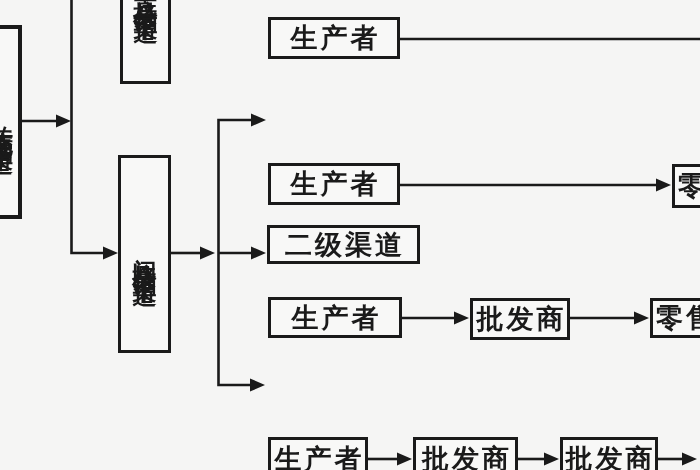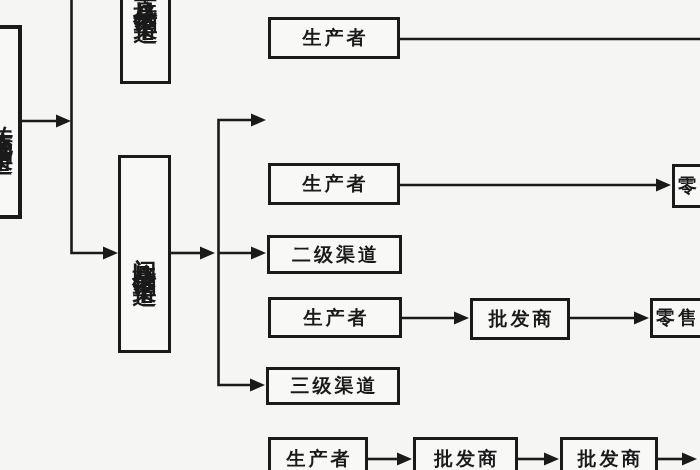--- a/index.html
+++ b/index.html
@@ -22,21 +22,21 @@
   .wires polygon{fill:var(--line);stroke:none;}
   .node{
     position:absolute;z-index:2;
     box-sizing:border-box;
     border:3px solid var(--line);
     background:var(--fill);
     display:flex;align-items:center;justify-content:center;
     color:var(--text);
     font-weight:bold;
   }
-  .hnode{font-size:19px;letter-spacing:3px;white-space:nowrap;overflow:hidden;font-family:Liberation Serif, serif;}
+  .hnode{font-size:27px;letter-spacing:3px;white-space:nowrap;overflow:hidden;font-family:Liberation Serif, serif;}
   .hnode .lbl{text-indent:3px;}
   .vnode{font-size:24px;}
   .vnode .lbl{
     writing-mode:vertical-rl;
     text-orientation:upright;
     letter-spacing:5px;
     line-height:1;
     white-space:nowrap;
   }
   .thick{border-width:4px;}
@@ -98,36 +98,33 @@
     <span class="lbl">生产者</span>
   </div>
 
   <div class="node hnode" style="left:268px;top:163px;width:132px;height:42px;">
     <span class="lbl">生产者</span>
   </div>
   <div class="node hnode" style="left:672px;top:164px;width:80px;height:44px;justify-content:flex-start;">
     <span class="lbl">零售商</span>
   </div>
 
-  <div class="node hnode" style="left:267px;top:235px;width:135px;height:39px;">
+  <div class="node hnode" style="left:267px;top:225px;width:153px;height:39px;">
     <span class="lbl">二级渠道</span>
   </div>
   <div class="node hnode" style="left:268px;top:297px;width:134px;height:41px;">
     <span class="lbl">生产者</span>
   </div>
   <div class="node hnode" style="left:470px;top:298px;width:100px;height:42px;">
     <span class="lbl">批发商</span>
   </div>
   <div class="node hnode" style="left:650px;top:298px;width:80px;height:40px;justify-content:flex-start;">
     <span class="lbl">零售商</span>
   </div>
 
-  <div class="node hnode" style="left:266px;top:367px;width:134px;height:38px;">
-    <span class="lbl">三级渠道</span>
-  </div>
   <div class="node hnode" style="left:268px;top:437px;width:100px;height:44px;">
     <span class="lbl">生产者</span>
   </div>
   <div class="node hnode" style="left:413px;top:437px;width:105px;height:44px;">
     <span class="lbl">批发商</span>
   </div>
   <div class="node hnode" style="left:560px;top:437px;width:98px;height:44px;">
     <span class="lbl">批发商</span>
   </div>
 

